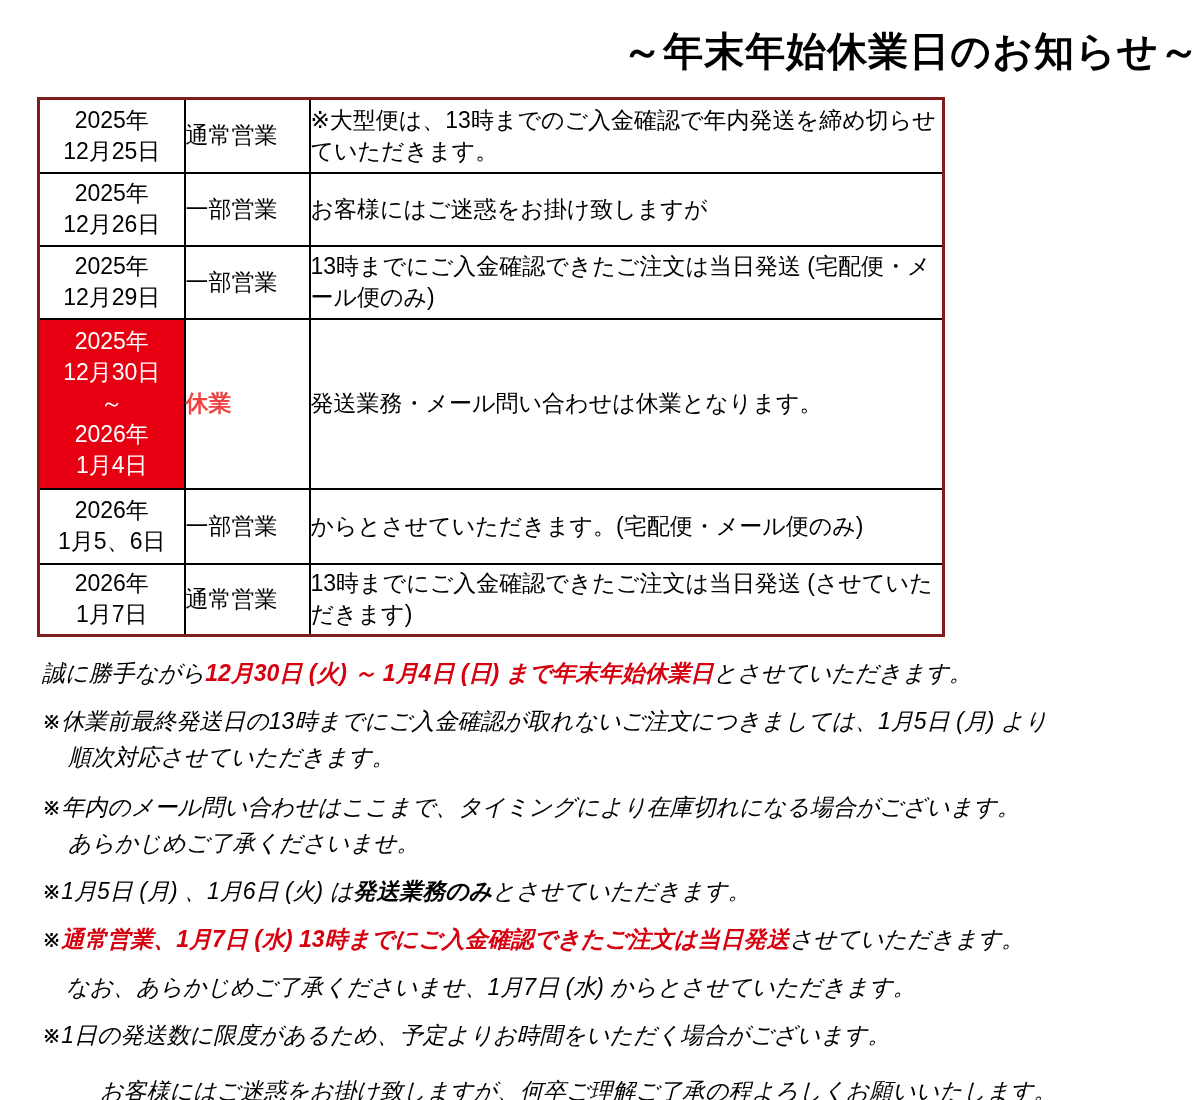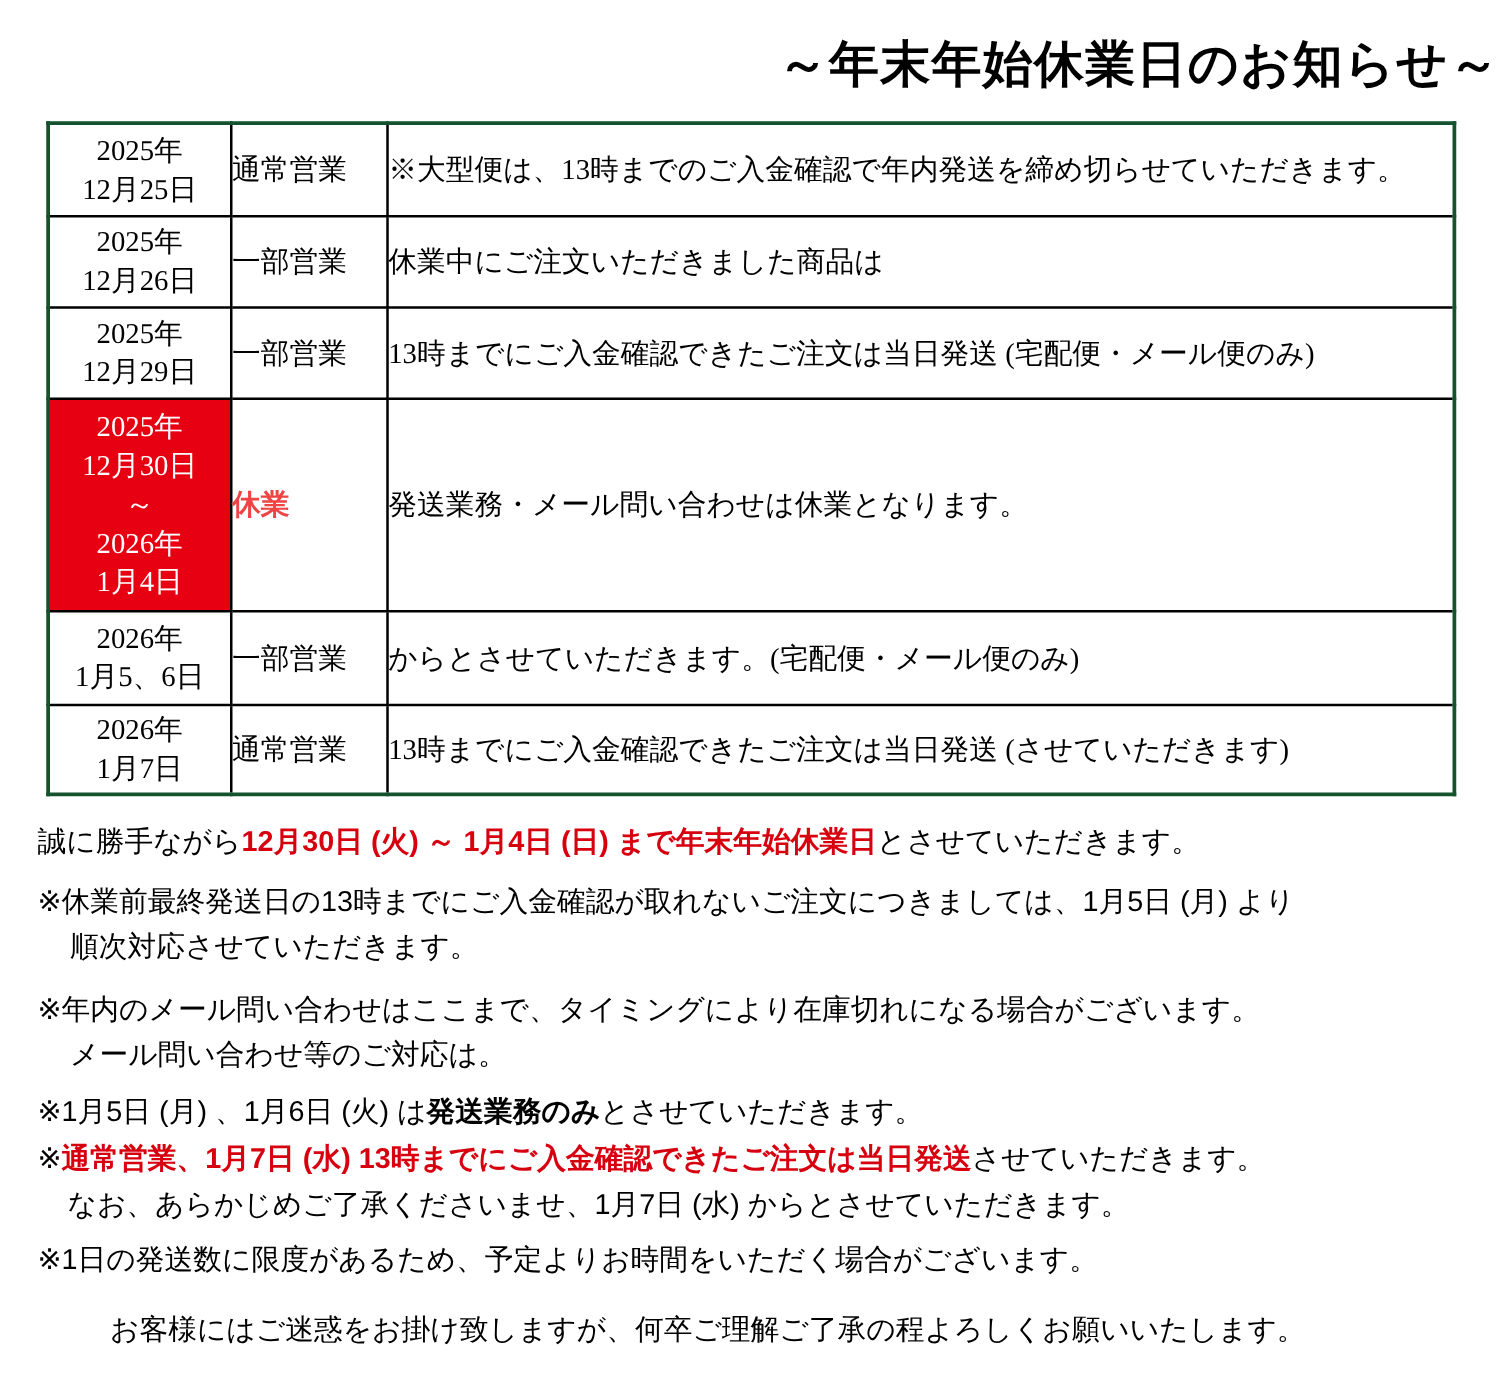--- a/index.html
+++ b/index.html
@@ -17,23 +17,22 @@
     text-align: right;
     font-size: 40px;
     font-weight: 700;
     letter-spacing: 1px;
   }
 
   table.schedule {
     border-collapse: collapse;
     table-layout: fixed;
     margin-left: 37px;
-    width: 1128px;
-    border: 3px solid #14532d;
-    font-family: Liberation Serif, serif;
+    width: 908px;
+    border: 3px solid #7f1d1d;
   }
   table.schedule td {
     border: 2px solid #000;
     font-size: 23px;
     vertical-align: middle;
     padding: 0;
   }
   col.c1 { width: 146px; }
   col.c2 { width: 125px; }
   .c-date {
@@ -58,21 +57,21 @@
   tr.holiday .c-status {
     color: #ef4444;
     font-weight: 700;
   }
 
   .notes {
     margin: 18px 30px 0 30px;
     font-size: 23px;
     line-height: 36px;
   }
-  .note { margin: 0; }
+  .note { margin: 12px; font-style: italic; }
   .note .red  { color: #d7000f; font-weight: 700; }
   .note .bold { font-weight: 700; }
   .cont-line { padding-left: 26px; }
 
   .note.p2 { margin-top: 12px; }
   .note.p3 { margin-top: 14px; }
   .note.p4 { margin-top: 10px; }
   .note.p5 { margin-top: 1px; }
   .note.p6 { margin-top: 1px; padding-left: 24px; }
   .note.p7 { margin-top: 8px; }
@@ -95,21 +94,21 @@
       <tr class="r1">
         <td class="c-date">2025年
 12月25日</td>
         <td class="c-status">通常営業</td>
         <td class="c-desc">※大型便は、13時までのご入金確認で年内発送を締め切らせていただきます。</td>
       </tr>
       <tr class="r2">
         <td class="c-date">2025年
 12月26日</td>
         <td class="c-status">一部営業</td>
-        <td class="c-desc">休業中にご注文いただきました商品は</td>
+        <td class="c-desc">お客様にはご迷惑をお掛け致しますが</td>
       </tr>
       <tr class="r3">
         <td class="c-date">2025年
 12月29日</td>
         <td class="c-status">一部営業</td>
         <td class="c-desc">13時までにご入金確認できたご注文は当日発送 (宅配便・メール便のみ)</td>
       </tr>
       <tr class="r4 holiday">
         <td class="c-date">2025年
 12月30日
@@ -140,21 +139,21 @@
       <span>誠に勝手ながら</span><span class="red">12月30日 (火) ～ 1月4日 (日) まで年末年始休業日</span><span>とさせていただきます。</span>
     </div>
 
     <div class="note p2">
       <div>※休業前最終発送日の13時までにご入金確認が取れないご注文につきましては、1月5日 (月) より</div>
       <div class="cont-line">順次対応させていただきます。</div>
     </div>
 
     <div class="note p3">
       <div>※年内のメール問い合わせはここまで、タイミングにより在庫切れになる場合がございます。</div>
-      <div class="cont-line">メール問い合わせ等のご対応は。</div>
+      <div class="cont-line">あらかじめご了承くださいませ。</div>
     </div>
 
     <div class="note p4">
       <span>※1月5日 (月) 、1月6日 (火) は</span><span class="bold">発送業務のみ</span><span>とさせていただきます。</span>
     </div>
 
     <div class="note p5">
       <span>※</span><span class="red">通常営業、1月7日 (水) 13時までにご入金確認できたご注文は当日発送</span><span>させていただきます。</span>
     </div>
 

